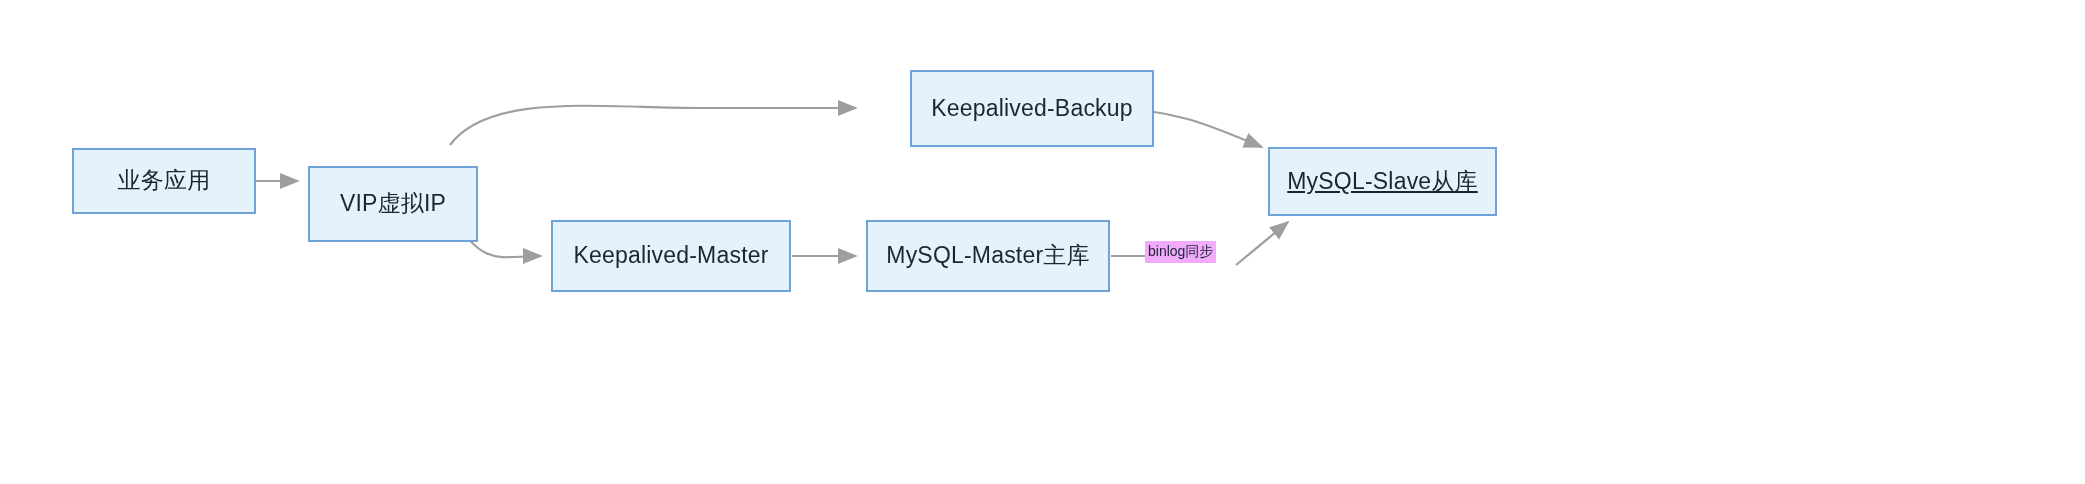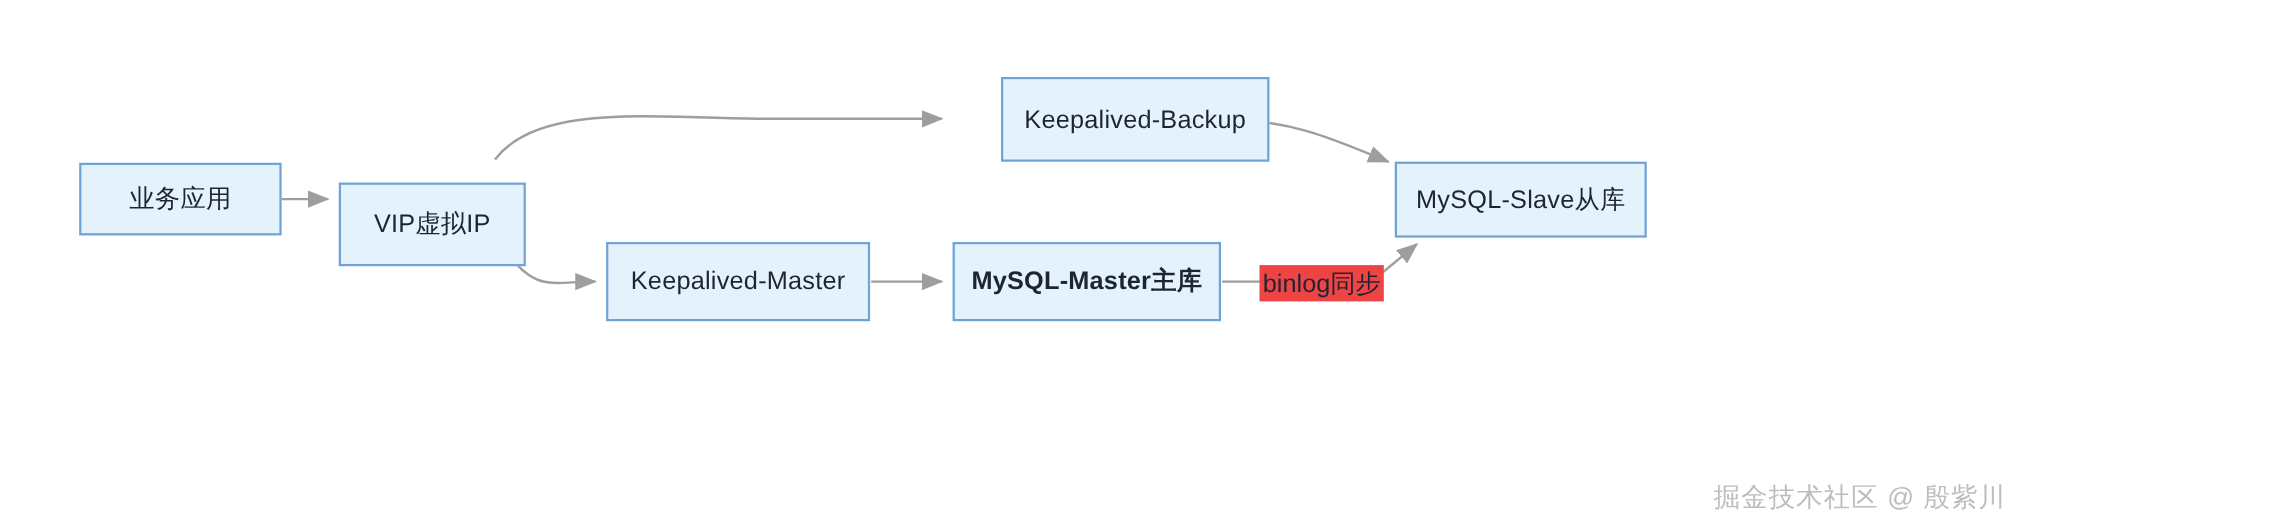--- a/index.html
+++ b/index.html
@@ -36,23 +36,23 @@
     color: #1d2433;
     font-size: 23px;
     font-weight: 400;
     letter-spacing: 0.2px;
     line-height: 1.2;
     white-space: nowrap;
     z-index: 2;
   }
   .edge-label {
     position: absolute;
-    background: #ef4444;
+    background: #f0abfc;
     color: #1d2433;
-    font-size: 23px;
+    font-size: 14px;
     line-height: 1.25;
     padding: 2px 3px;
     white-space: nowrap;
     z-index: 3;
   }
   .watermark {
     position: absolute;
     color: #bdbdbd;
     font-size: 24px;
     letter-spacing: 1px;
@@ -96,25 +96,24 @@
   </div>
 
   <div class="node" style="left:866px; top:70px; width:244px; height:77px;margin-left:44px;">
     <span>Keepalived-Backup</span>
   </div>
 
   <div class="node" style="left:551px; top:220px; width:240px; height:72px;">
     <span>Keepalived-Master</span>
   </div>
 
-  <div class="node" style="left:866px; top:220px; width:244px; height:72px;font-weight:bold;">
+  <div class="node" style="left:866px; top:220px; width:244px; height:72px;">
     <span>MySQL-Master主库</span>
   </div>
 
-  <div class="node" style="left:1268px; top:147px; width:229px; height:69px;">
+  <div class="node" style="left:1268px; top:147px; width:229px; height:69px;text-decoration:underline;">
     <span>MySQL-Slave从库</span>
   </div>
 
   <div class="edge-label" style="left:1145px; top:241px;">binlog同步</div>
 
-  <div class="watermark" style="left:1558px; top:436px;">掘金技术社区 @ 殷紫川</div>
 
 </div>
 
 </body></html>

